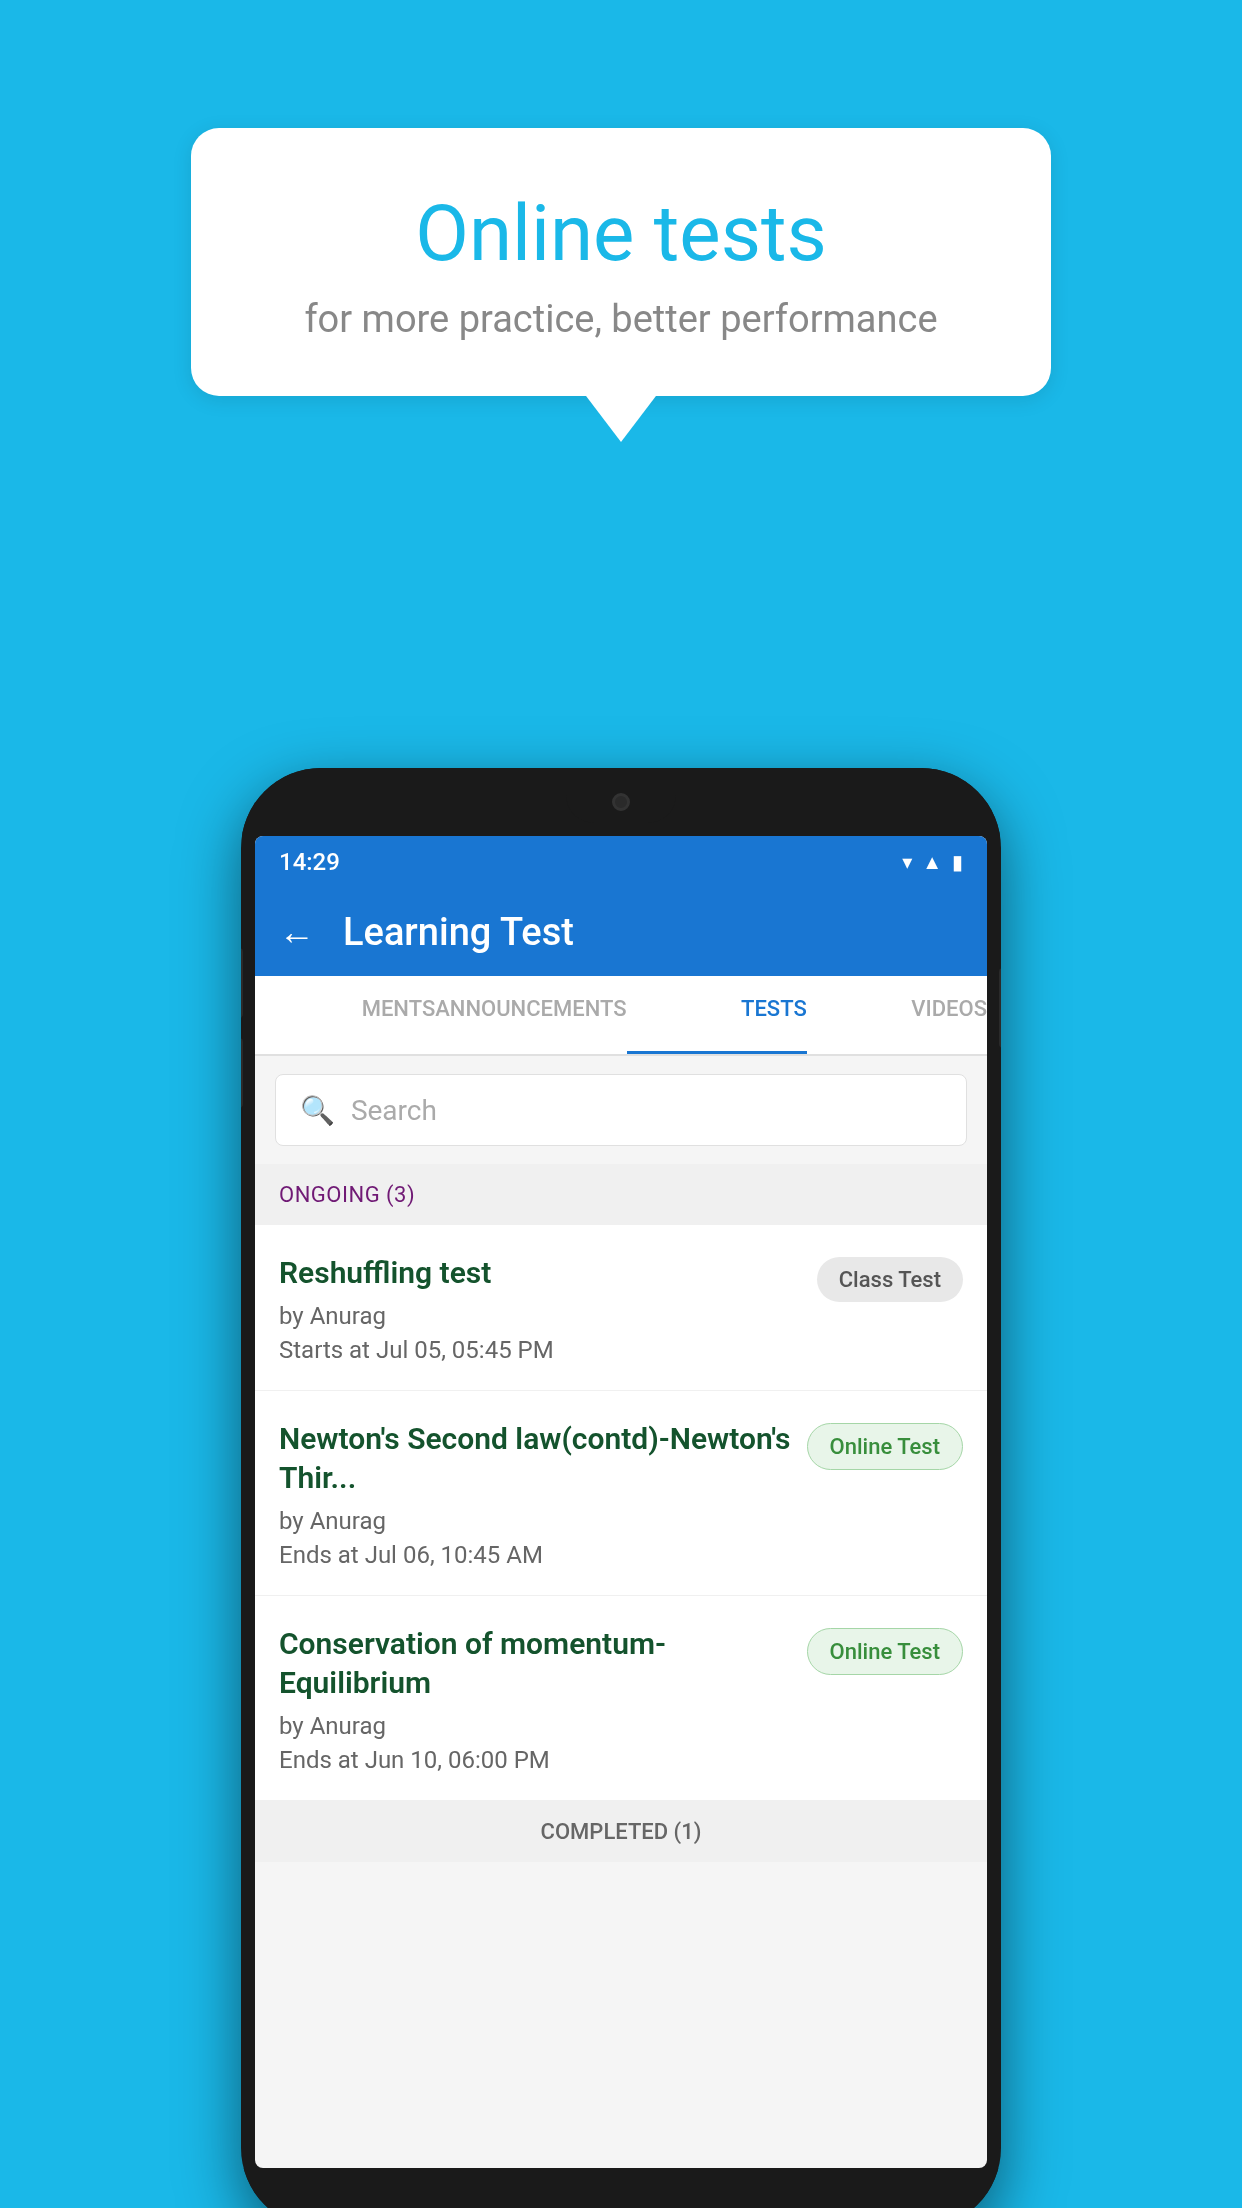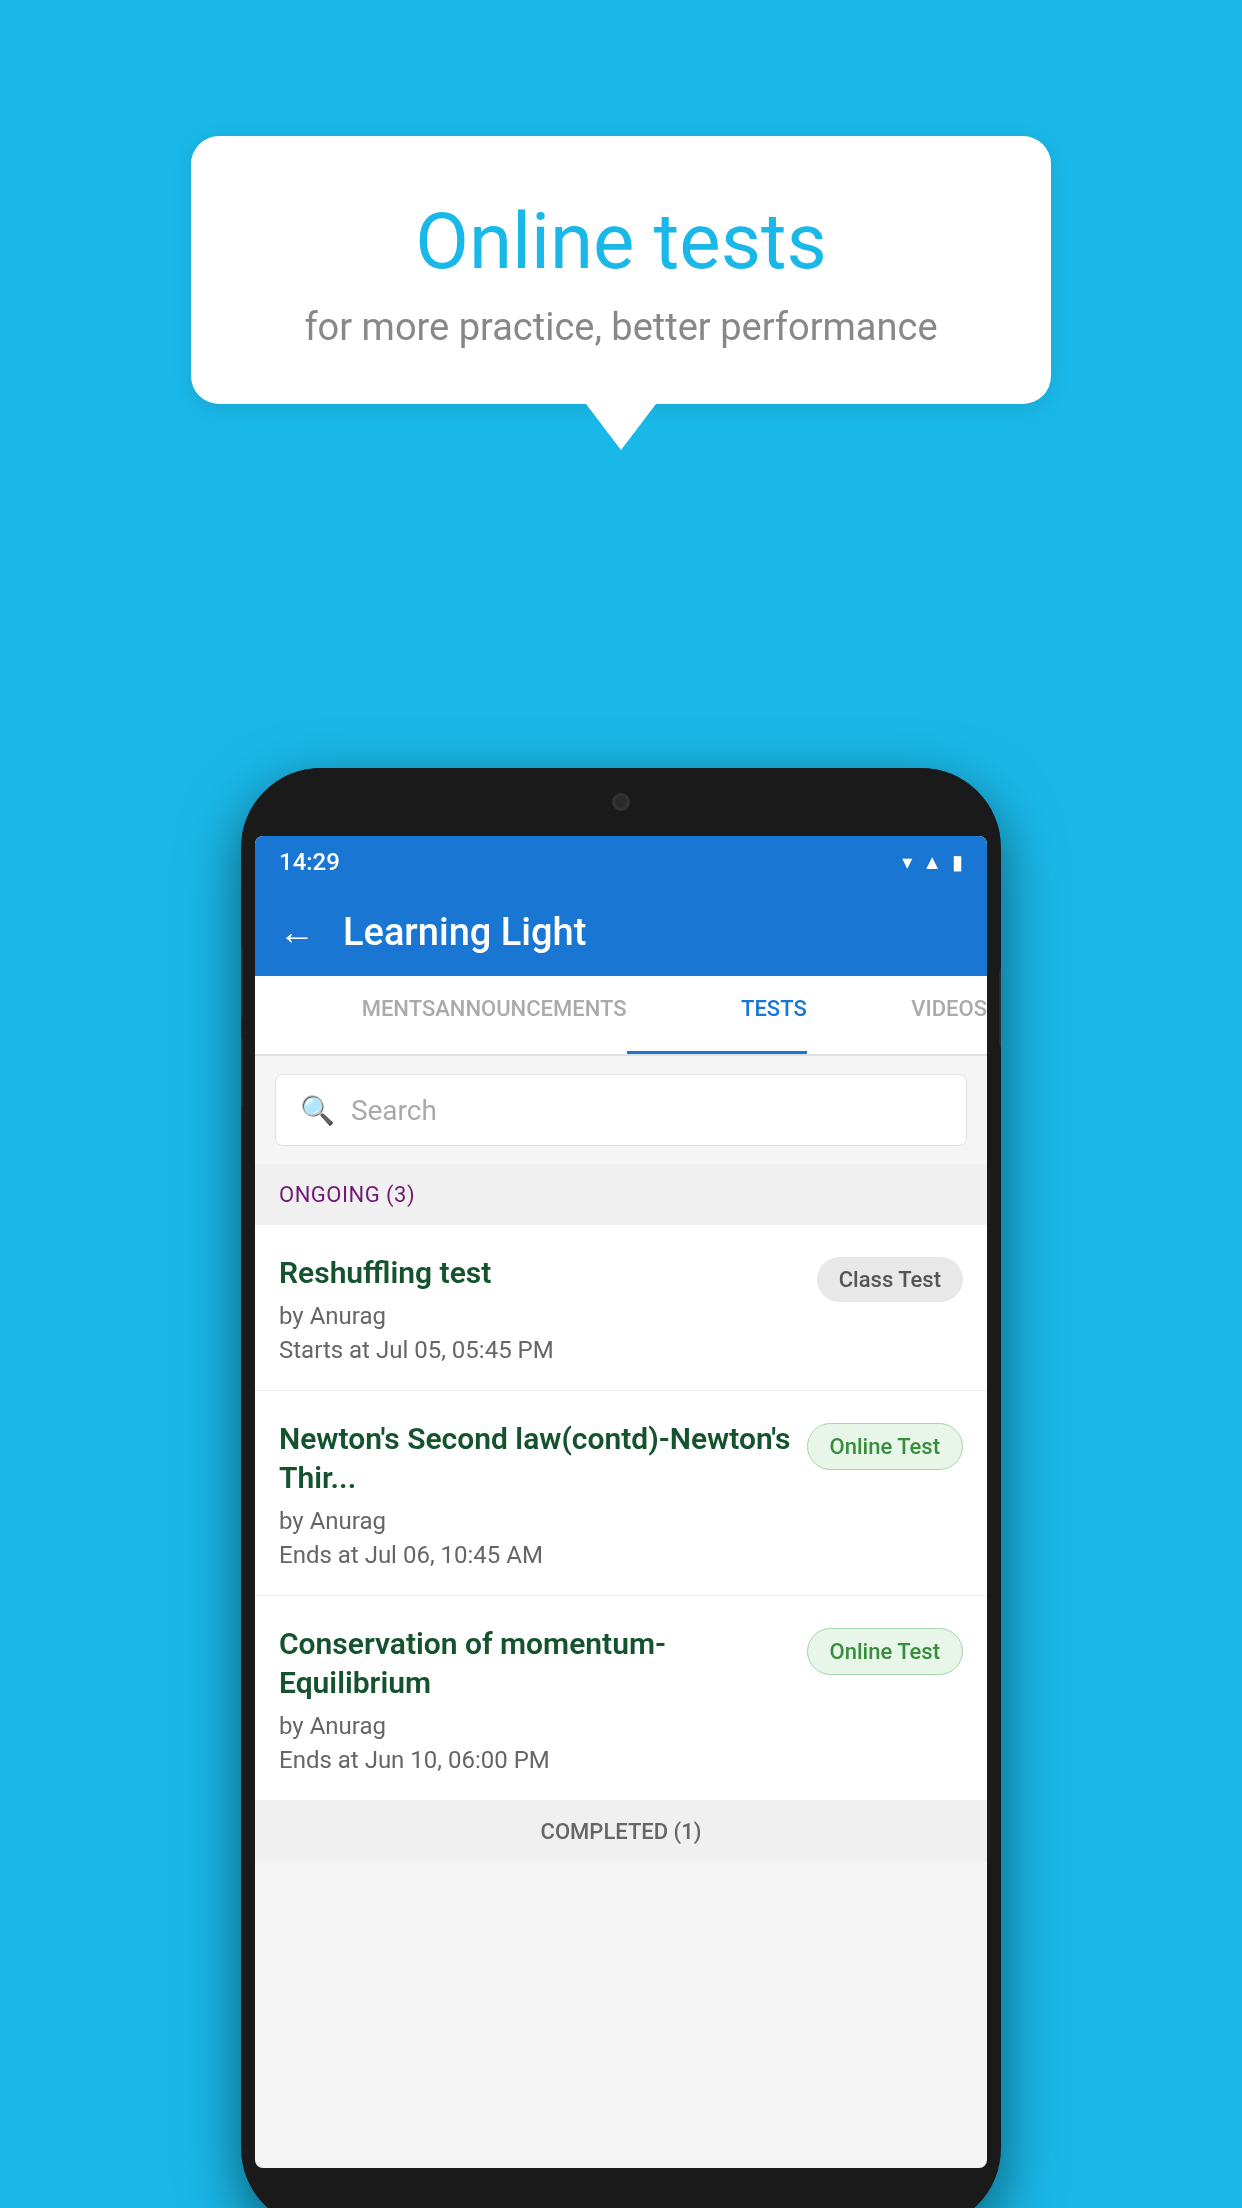--- a/index.html
+++ b/index.html
@@ -9,21 +9,21 @@
       height: 2208px;
       background-color: #1ab8e8;
       font-family: 'Roboto', Arial, sans-serif;
       overflow: hidden;
       position: relative;
     }
 
     
     .speech-bubble-container {
       position: absolute;
-      top: 136px;
+      top: 128px;
       left: 50%;
       transform: translateX(-50%);
       width: 860px;
     }
 
     .speech-bubble {
       background: white;
       border-radius: 28px;
       padding: 60px 80px 55px;
       text-align: center;
@@ -390,21 +390,21 @@
           <span class="status-time">14:29</span>
           <div class="status-icons">
             <span class="status-icon">▾</span>
             <span class="status-icon">▲</span>
             <span class="status-icon">▮</span>
           </div>
         </div>
 
         <div class="app-bar">
           <span class="back-arrow">←</span>
-          <span class="app-bar-title">Learning Light</span>
+          <span class="app-bar-title">Learning Test</span>
         </div>
 
         <div class="tab-bar">
           <div class="tab-item">
             <span>MENTS</span>
           </div>
           <div class="tab-item">
             <span>ANNOUNCEMENTS</span>
           </div>
           <div class="tab-item active">

